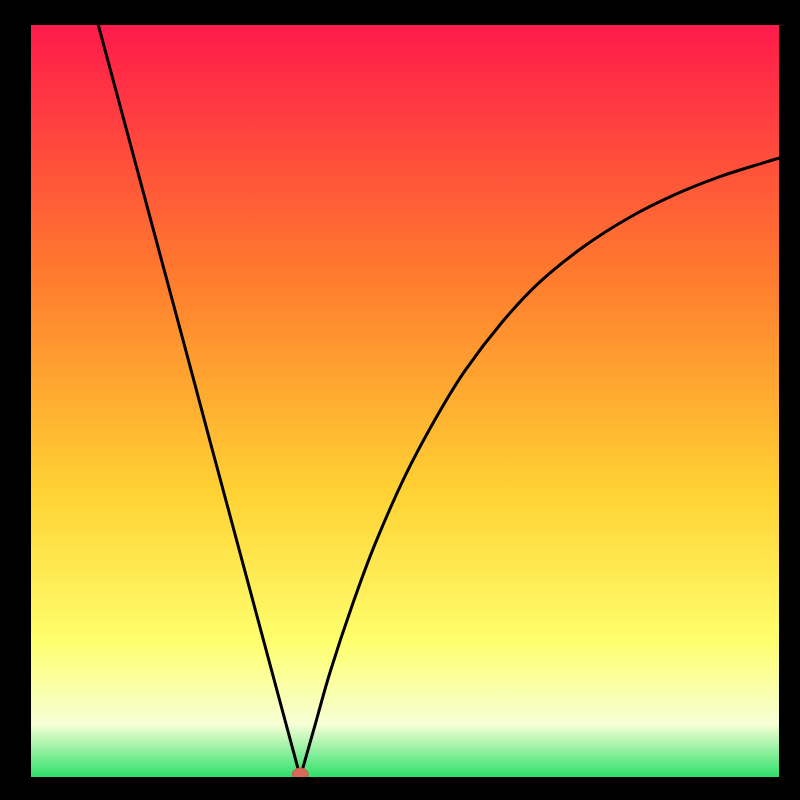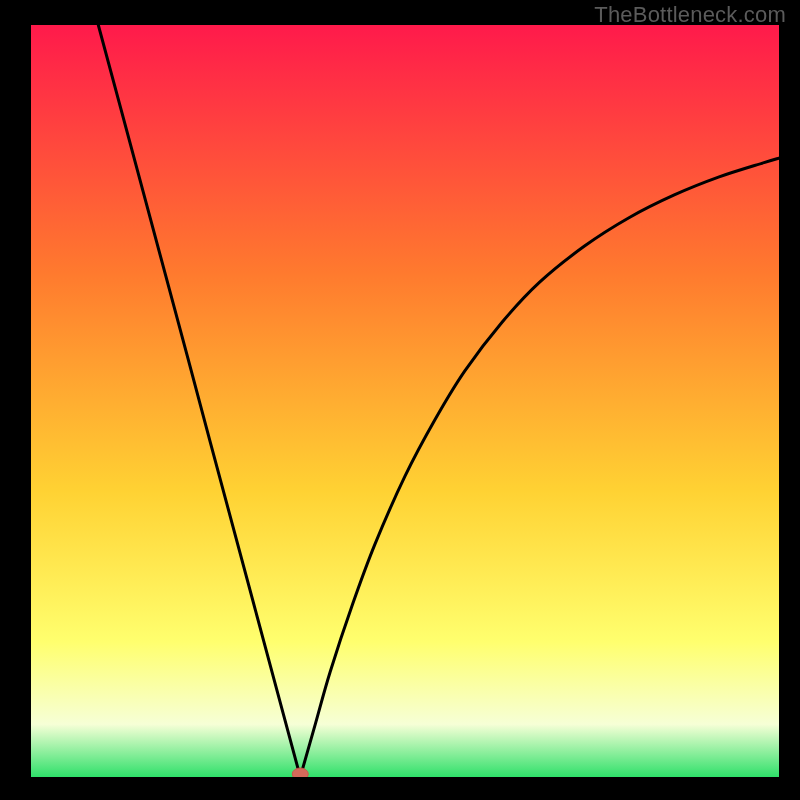--- a/index.html
+++ b/index.html
@@ -26,21 +26,20 @@
     top: 25px;
     width: 748px;
     height: 752px;
   }
   svg { display: block; }
 </style>
 </head>
 <body>
 
 <div class="frame">
-  <div class="watermark">TheBottleneck.com</div>
   <div class="plot">
     <svg id="chart-svg" width="748" height="752" viewBox="0 0 748 752" preserveAspectRatio="none">
       <defs>
         <linearGradient id="bg-grad" x1="0" y1="0" x2="0" y2="1">
             <stop offset="0%" stop-color="#ff1a4b"></stop>
             <stop offset="33%" stop-color="#ff7a2e"></stop>
             <stop offset="62%" stop-color="#ffd233"></stop>
             <stop offset="82%" stop-color="#ffff6e"></stop>
             <stop offset="93%" stop-color="#f6ffd6"></stop>
             <stop offset="100%" stop-color="#2fe06a"></stop>

